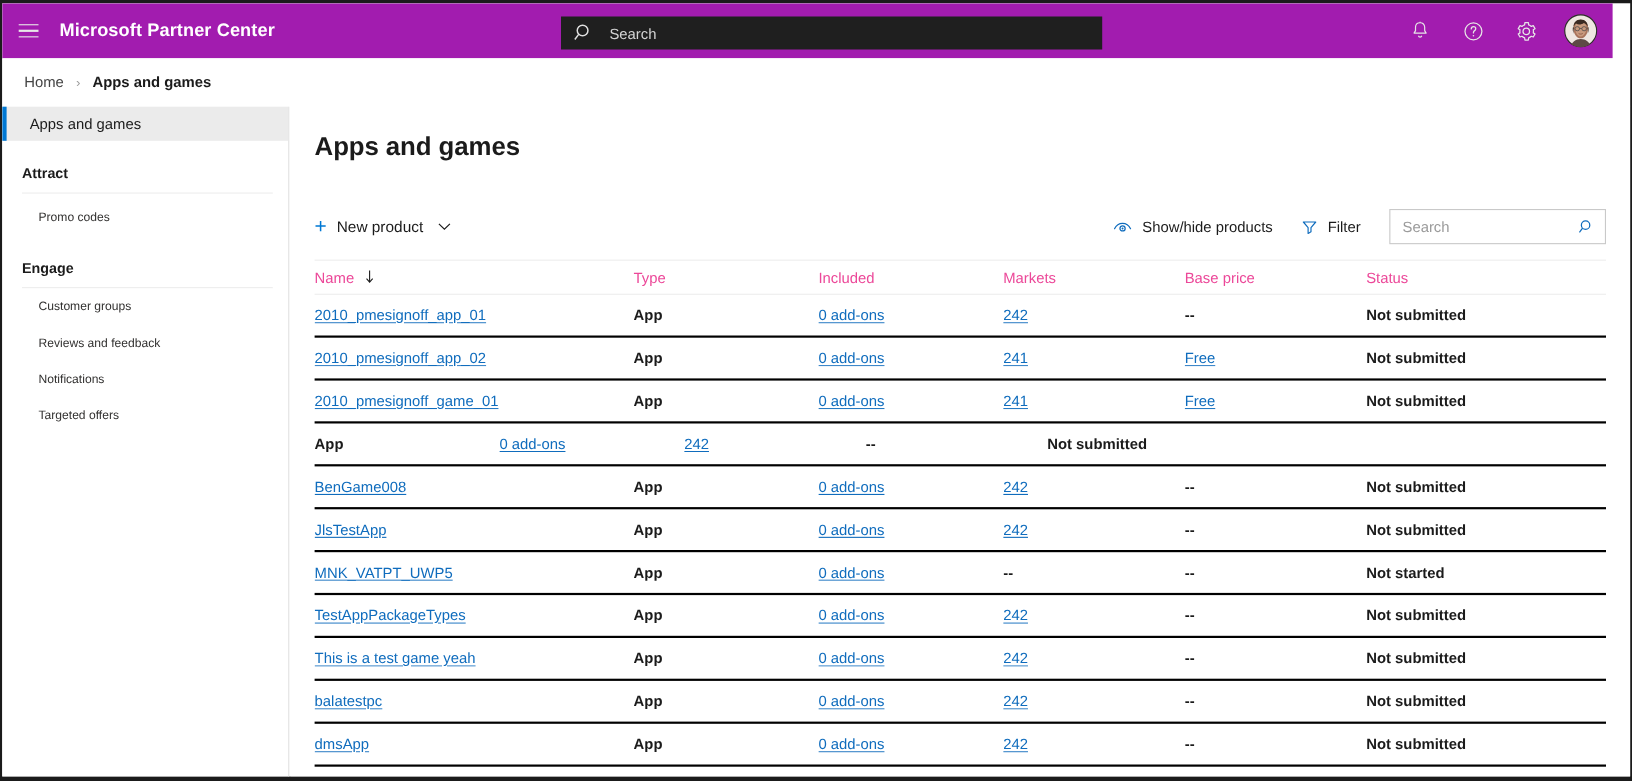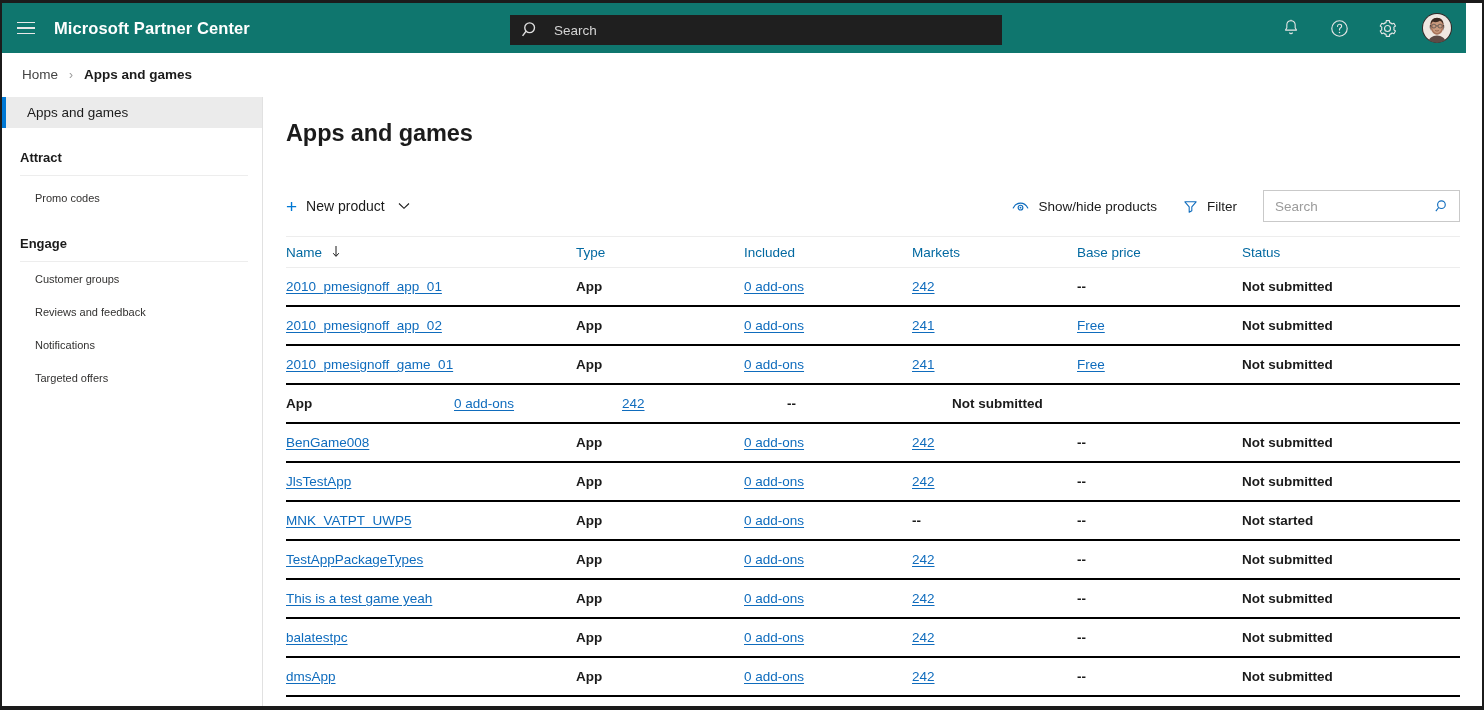--- a/index.html
+++ b/index.html
@@ -17,21 +17,21 @@
     background: #ffffff;
     border: 2px solid #1b1b1b;
     border-top-width: 3px;
     border-bottom-width: 4px;
   }
 
   
   .topbar {
     position: absolute; top: 0; left: 0; right: 16px;
     height: 50px;
-    background: #0f766e;
+    background: #a21caf;
     display: flex;
     align-items: center;
   }
   .hamburger {
     width: 48px; height: 50px;
     display: flex; flex-direction: column;
     align-items: center; justify-content: center;
     gap: 4px;
     cursor: pointer;
   }
@@ -249,21 +249,21 @@
     border-bottom: 2px solid #000000;
     height: 39px;
   }
   .thead {
     height: 31px;
     border-bottom: 1px solid #ededed;
     border-top: none;
   }
   .thead .c {
     font-size: 13.5px;
-    color: #0369a1;
+    color: #ec4899;
     font-weight: normal;
     display: flex;
     align-items: flex-start;
   }
   .c { font-size: 13.5px; overflow: hidden; white-space: nowrap; }
   .c-name   { width: 290px; flex: none; }
   .c-type   { width: 168px; flex: none; }
   .c-incl   { width: 168px; flex: none; }
   .c-mark   { width: 165px; flex: none; }
   .c-price  { width: 165px; flex: none; }

